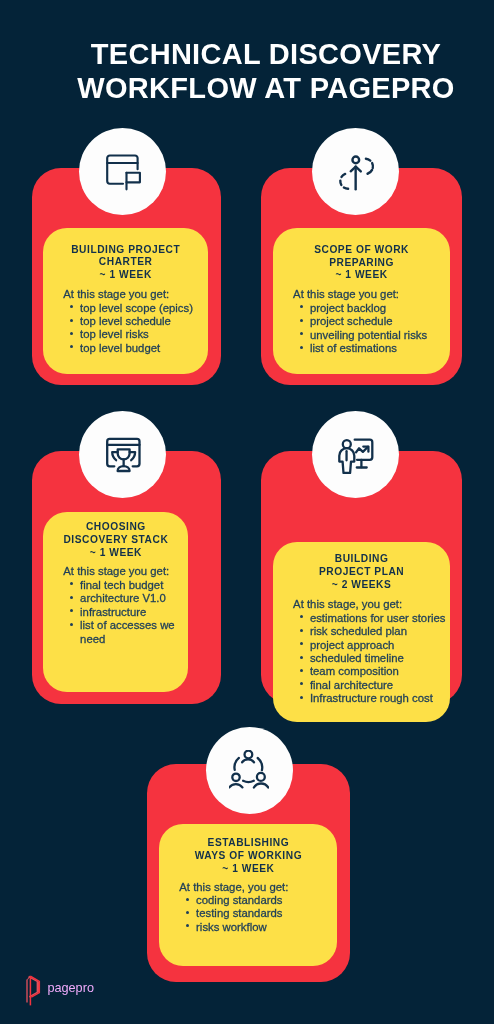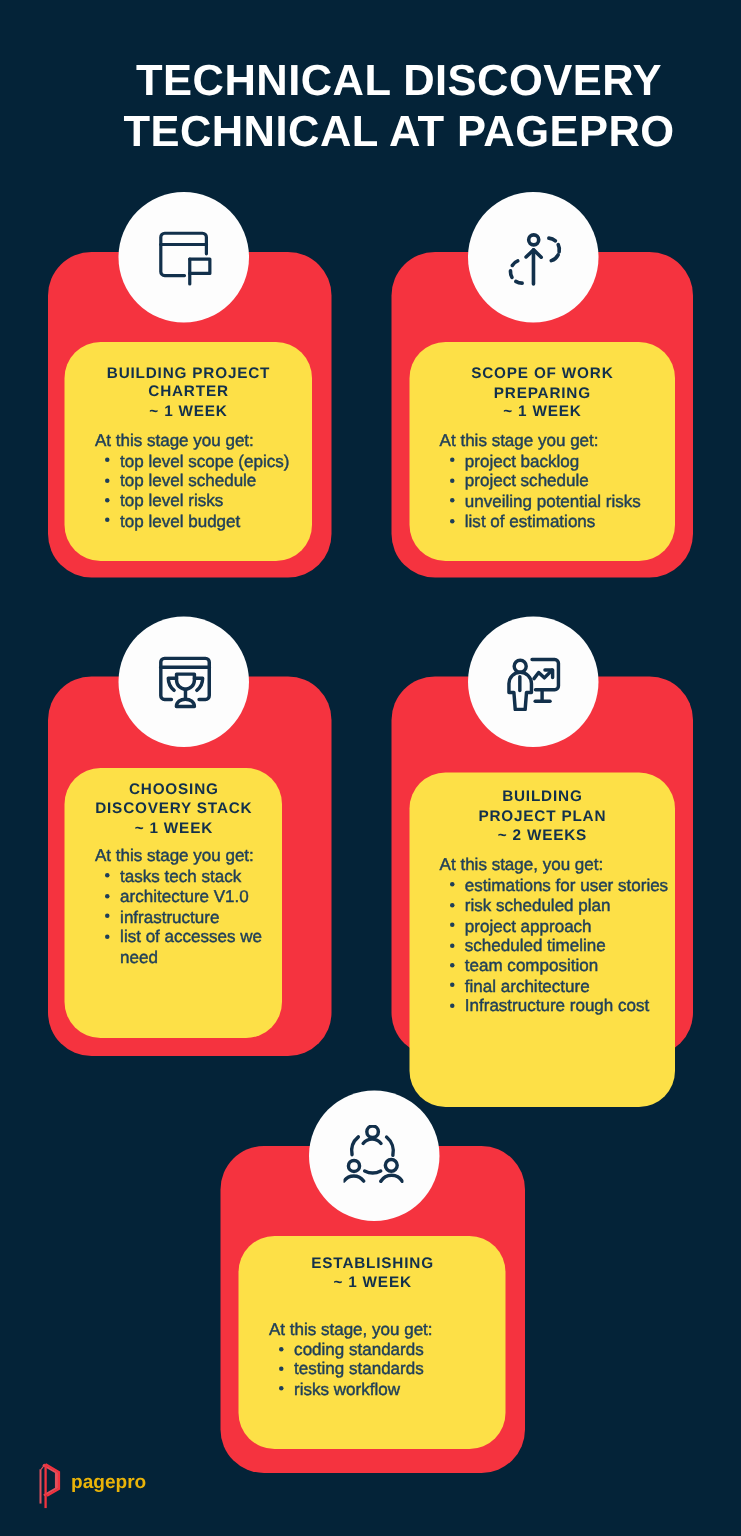--- a/index.html
+++ b/index.html
@@ -18,31 +18,31 @@
   .ico{display:block;line-height:0;}
   .ttl{color:#12304b;font-weight:bold;font-size:10.2px;line-height:12.8px;
        text-align:center;letter-spacing:0.55px;position:absolute;left:0;right:0;}
   .body{color:#1f3f59;font-size:11.35px;line-height:13.4px;position:absolute;left:0;right:0;-webkit-text-stroke:0.3px #1f3f59;}
   .intro{padding-left:19.9px;}
   ul{margin:0;padding:0 0 0 29.4px;list-style:none;}
   li{position:relative;padding-left:7.3px;}
   li:before{content:"";position:absolute;left:-2.3px;top:3.6px;width:3px;height:3px;
             border-radius:50%;background:#1f3f59;}
   .logo .mark{position:absolute;line-height:0;display:block;}
-  .logo .txt{position:absolute;color:#eab308;font-size:12.7px;font-weight:bold;
+  .logo .txt{position:absolute;color:#f0abfc;font-size:12.7px;font-weight:normal;
              letter-spacing:0px;line-height:12.7px;white-space:nowrap;}
 </style>
 </head>
 <body>
 
 <div class="page">
 
   <div class="title">
     <div>TECHNICAL DISCOVERY</div>
-    <div>TECHNICAL AT PAGEPRO</div>
+    <div>WORKFLOW AT PAGEPRO</div>
   </div>
 
   <div class="card card1" style="left:31.7px;top:167.8px;width:189.6px;height:217.7px;">
     <div class="red"></div>
   </div>
   <div class="panel" style="left:43.4px;top:228.2px;width:164.6px;height:146.0px;">
     <div class="ttl" style="top:15.4px;">
       <div>BUILDING PROJECT</div>
       <div>CHARTER</div>
       <div>~ 1 WEEK</div>
@@ -106,21 +106,21 @@
   </div>
   <div class="panel" style="left:43.4px;top:511.7px;width:145px;height:180.1px;">
     <div class="ttl" style="top:9.5px;">
       <div>CHOOSING</div>
       <div>DISCOVERY STACK</div>
       <div>~ 1 WEEK</div>
     </div>
     <div class="body" style="top:53.8px;">
       <div class="intro">At this stage you get:</div>
       <ul>
-      <li>tasks tech stack</li>
+      <li>final tech budget</li>
       <li>architecture V1.0</li>
       <li>infrastructure</li>
       <li>list of accesses we need</li>
       </ul>
     </div>
   </div>
   <div class="circle" style="left:79.0px;top:410.5px;width:87.0px;height:87.0px;">
     <span class="ico" style="position:absolute;left:23.5px;top:23.5px;">
 <svg viewBox="0 0 40 40" width="40" height="40" fill="none" stroke="#12304b" stroke-width="2.3" stroke-linecap="round" stroke-linejoin="round">
   <path d="M11.3 32.3H6.7a2.5 2.5 0 0 1-2.5-2.5V7.4a2.5 2.5 0 0 1 2.5-2.5h27.3a2.5 2.5 0 0 1 2.5 2.5v22.4a2.5 2.5 0 0 1-2.5 2.5h-4.3"></path>
@@ -129,21 +129,21 @@
   <path d="M14.7 18.1H9.2c0 3.6 1.6 6.3 3.9 8.1"></path>
   <path d="M26.6 18.1h5.5c0 3.6-1.6 6.3-3.9 8.1"></path>
   <path d="M20.65 25.5v6.6"></path>
   <path d="M14.6 37c0-3 2.7-4.9 6-4.9s6 1.9 6 4.9z"></path>
 </svg></span>
   </div>
 
   <div class="card card4" style="left:260.7px;top:450.6px;width:201.5px;height:253.7px;">
     <div class="red"></div>
   </div>
-  <div class="panel" style="left:273.2px;top:515px;width:176.8px;height:223px;">
+  <div class="panel" style="left:273.2px;top:542px;width:176.8px;height:180px;">
     <div class="ttl" style="top:11.1px;">
       <div>BUILDING</div>
       <div>PROJECT PLAN</div>
       <div>~ 2 WEEKS</div>
     </div>
     <div class="body" style="top:56.4px;">
       <div class="intro">At this stage, you get:</div>
       <ul>
       <li>estimations for user stories</li>
       <li>risk scheduled plan</li>
@@ -168,20 +168,21 @@
   <path d="M20.8 33.5h9.9"></path>
 </svg></span>
   </div>
 
   <div class="card card5" style="left:146.9px;top:763.7px;width:203.1px;height:218.7px;">
     <div class="red"></div>
   </div>
   <div class="panel" style="left:159.4px;top:824.0px;width:178.0px;height:142.0px;">
     <div class="ttl" style="top:13.3px;">
       <div>ESTABLISHING</div>
+      <div>WAYS OF WORKING</div>
       <div>~ 1 WEEK</div>
     </div>
     <div class="body" style="top:56.6px;">
       <div class="intro">At this stage, you get:</div>
       <ul>
       <li>coding standards</li>
       <li>testing standards</li>
       <li>risks workflow</li>
       </ul>
     </div>

